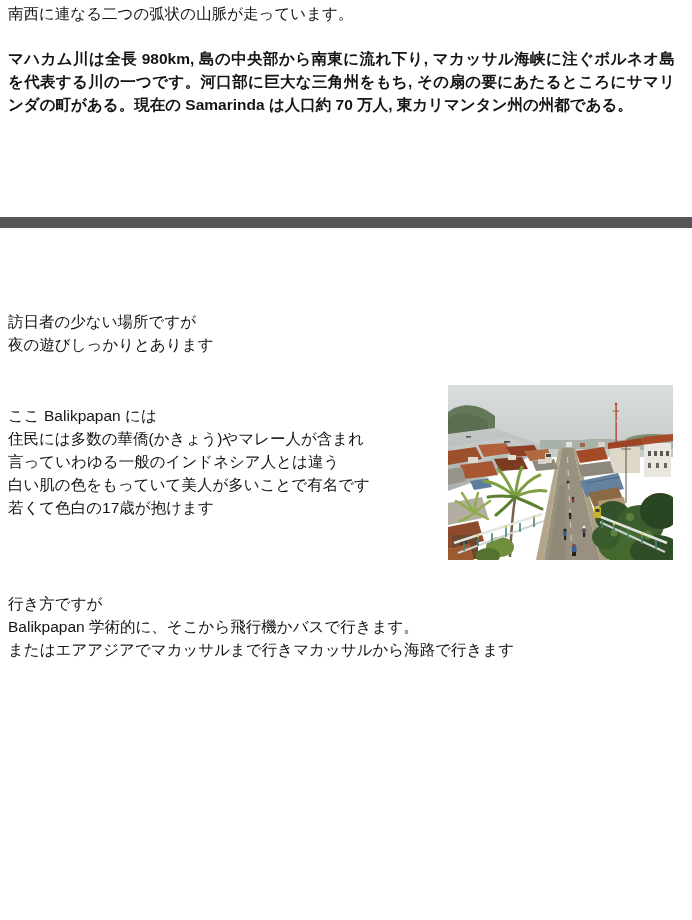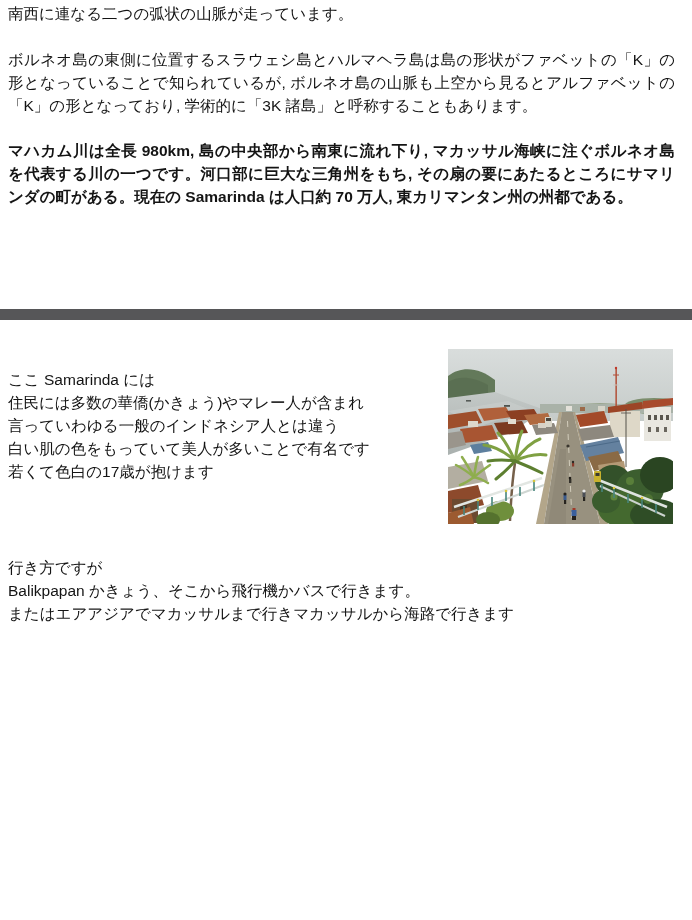--- a/index.html
+++ b/index.html
@@ -37,26 +37,27 @@
   .p7{margin-top:21px;}
   .p8{margin-top:32px;}
 </style>
 </head>
 <body>
 
 <div class="page">
 
   <p class="txt p1">南西に連なる二つの弧状の山脈が走っています。</p>
 
-  <p class="txt p2 just">ボルネオ島の東側に位置するスラウェシ島とハルマヘラ島は島の形状がファベットの「K」の形となっていることで知られているが, ボルネオ島の山脈も上空から見るとアルファベットの「K」の形となっており, 学術的に「3K 諸島」と呼称することもあります。</p>
 
   <p class="txt p3 just">マハカム川は全長 980km, 島の中央部から南東に流れ下り, マカッサル海峡に注ぐボルネオ島を代表する川の一つです。河口部に巨大な三角州をもち, その扇の要にあたるところにサマリンダの町がある。現在の Samarinda は人口約 70 万人, 東カリマンタン州の州都である。</p>
 
   <div class="divider" style="background: rgb(86, 86, 88);"></div>
 
+  <p class="txt p4 pre">訪日者の少ない場所ですが
+夜の遊びしっかりとあります</p>
 
   <div class="wrap txt">
 
     <div class="photo" role="img" aria-label="samarinda-riverside-street-aerial-photo">
       <svg viewBox="0 0 225 175" width="225" height="175" preserveAspectRatio="none">
         <defs>
           <linearGradient id="sky" x1="0" y1="0" x2="0" y2="1">
             <stop offset="0" stop-color="#d9dddc"></stop>
             <stop offset="1" stop-color="#c5cbc9"></stop>
           </linearGradient>
@@ -207,26 +208,26 @@
         <rect x="134.5" y="143" width="3" height="5" fill="#4a4e55"></rect>
         <circle cx="136" cy="142" r="1.6" fill="#e8e8e8"></circle>
         <rect x="135" y="148" width="2.2" height="4" fill="#26231e"></rect>
         <rect x="123.5" y="161" width="5" height="6" fill="#3a5f9c"></rect>
         <rect x="124" y="167" width="4" height="4" fill="#23201b"></rect>
         <rect x="124.5" y="159" width="3" height="2" fill="#a03828"></rect>
       </svg>
     </div>
 
 
-    <p class="pre p6">ここ Samarinda には
+    <p class="pre p6">ここ Balikpapan には
 住民には多数の華僑(かきょう)やマレー人が含まれ
 言っていわゆる一般のインドネシア人とは違う
 白い肌の色をもっていて美人が多いことで有名です
 若くて色白の17歳が抱けます</p>
 
   </div>
 
 
   <p class="txt p8 pre">行き方ですが
-Balikpapan かきょう、そこから飛行機かバスで行きます。
+Balikpapan 学術的に、そこから飛行機かバスで行きます。
 またはエアアジアでマカッサルまで行きマカッサルから海路で行きます</p>
 
 </div>
 
 </body></html>

